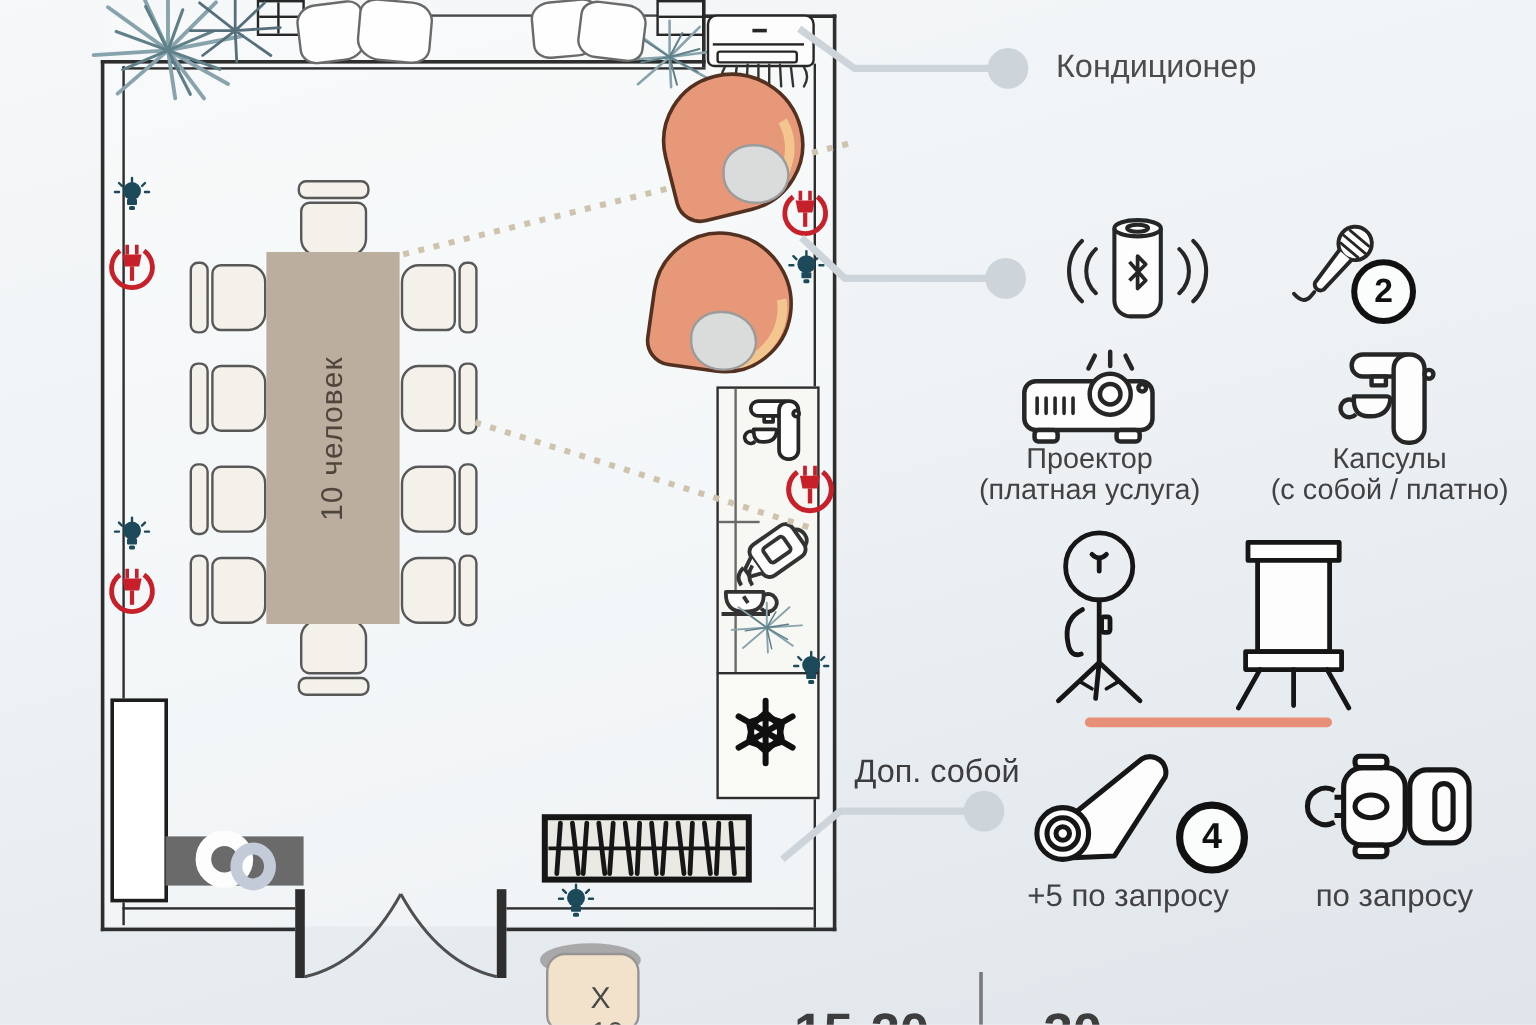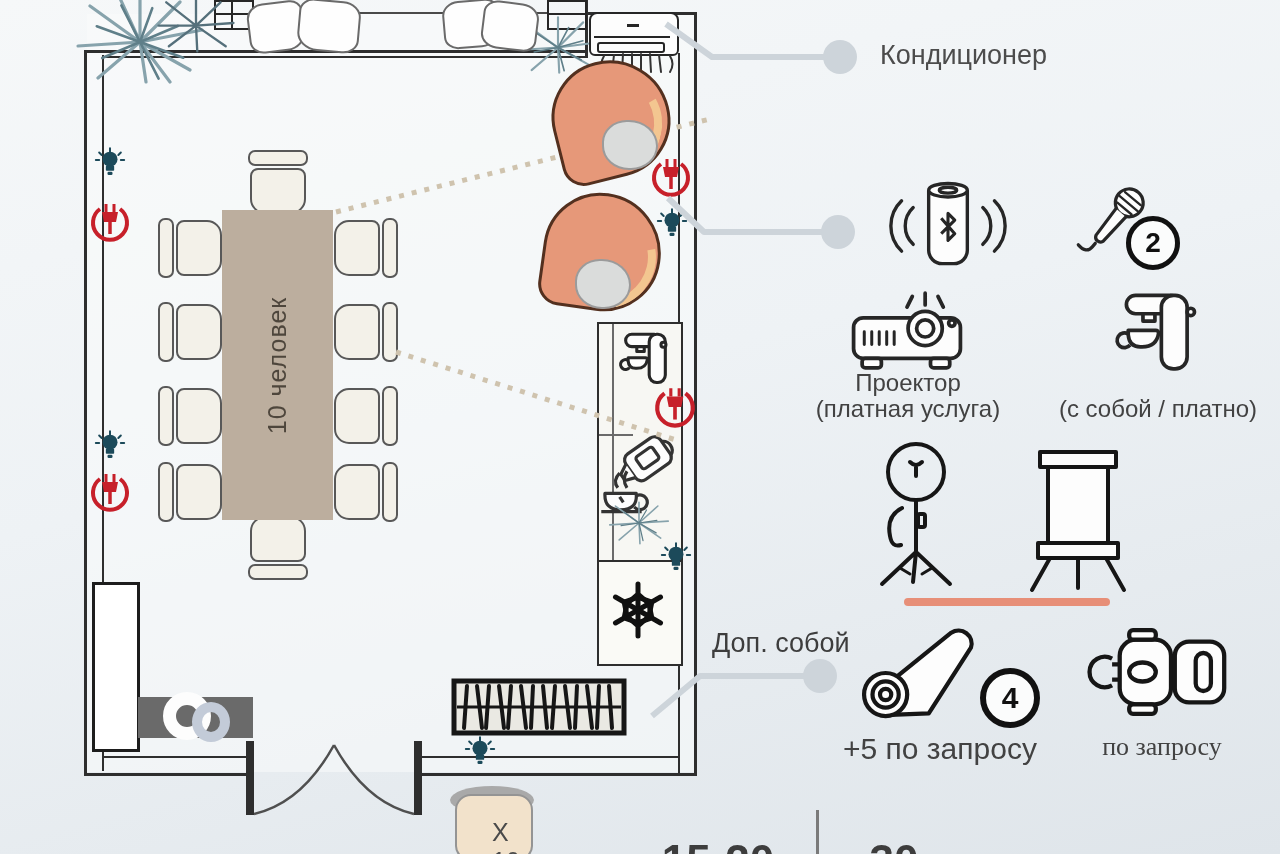--- a/index.html
+++ b/index.html
@@ -424,20 +424,21 @@
     <svg class="abs" style="left:328px;top:288px;" width="92" height="92" viewBox="0 0 100 100">
       <g stroke="#262626" stroke-width="4" fill="#fdfdfd" stroke-linejoin="round">
         <rect x="20" y="8" width="58" height="20" rx="10"></rect>
         <rect x="58" y="8" width="28" height="80" rx="13"></rect>
         <rect x="38" y="28" width="13" height="8"></rect>
         <circle cx="90" cy="26" r="4"></circle>
         <path d="M22,46 h30 a3,3 0 0 1 3,3 q-2,15 -18,15 h-2 q-12,0 -13,-13 z"></path>
         <path d="M22,50 a8,8 0 1 0 2,12" fill="none"></path>
       </g>
     </svg>
+    <div class="lbl" style="left:268px;top:370px;width:220px;">Капсулы</div>
     <div class="lbl" style="left:253px;top:396px;width:250px;">(с собой / платно)</div>
 
     <svg class="abs" style="left:80px;top:436px;" width="112" height="152" viewBox="0 0 112 152">
       <g stroke="#161616" stroke-width="4" fill="none" stroke-linecap="round">
         <circle cx="56" cy="36" r="28"></circle>
         <path d="M50,26 q6,6 12,0 M56,30 v10"></path>
         <path d="M56,64 V116"></path>
         <rect x="58" y="78" width="7" height="13" rx="2"></rect>
         <path d="M42,72 q-16,8 -12,28 q2,12 11,9"></path>
         <path d="M56,116 L22,148 M56,116 L90,148 M56,116 L53,146"></path>
@@ -460,34 +461,34 @@
       <g stroke="#161616" stroke-width="4.5" fill="#fdfdfd" stroke-linejoin="round">
         <path d="M46,62 L108,12 a14,14 0 0 1 21,16 L84,98 L36,100"></path>
         <circle cx="38" cy="78" r="23"></circle>
         <circle cx="38" cy="78" r="14" fill="none"></circle>
         <circle cx="38" cy="78" r="6" fill="none"></circle>
       </g>
     </svg>
     <div class="badge" style="left:200px;top:668px;width:48px;height:48px;font-size:30px;border-width:6px;">
       <span>4</span>
     </div>
-    <div class="lbl" style="left:50px;top:732px;width:220px;font-size:30px;">+5 по запросу</div>
+    <div class="lbl" style="left:50px;top:732px;width:220px;font-size:26px;">+5 по запросу</div>
 
     <svg class="abs" style="left:296px;top:622px;" width="152" height="100" viewBox="0 0 160 100">
       <g stroke="#161616" stroke-width="4.5" fill="#fdfdfd" stroke-linejoin="round">
         <path d="M38,36 A16,16 0 1 0 38,64" fill="none"></path>
         <path d="M38,42 h8 M38,58 h8" fill="none"></path>
         <rect x="46" y="16" width="54" height="68" rx="17"></rect>
         <ellipse cx="70" cy="50" rx="14" ry="10" fill="none"></ellipse>
         <rect x="56" y="6" width="28" height="10" rx="4"></rect>
         <rect x="56" y="84" width="28" height="10" rx="4"></rect>
         <rect x="104" y="18" width="52" height="64" rx="15"></rect>
         <rect x="126" y="30" width="16" height="40" rx="8" fill="none"></rect>
       </g>
     </svg>
-    <div class="lbl" style="left:272px;top:732px;width:220px;font-size:26px;font-family:Liberation Serif, serif;">по запросу</div>
+    <div class="lbl" style="left:272px;top:732px;width:220px;font-size:26px;">по запросу</div>
   </div>
 
   <div class="footer-num" style="left:620px;top:836px;width:196px;">15-20 чел</div>
   <div class="abs" style="left:816px;top:810px;width:3px;height:44px;background:#7a7a7a;"></div>
   <div class="footer-num" style="left:824px;top:836px;width:140px;">30 м.кв</div>
 
 </div>
 
 </body></html>

